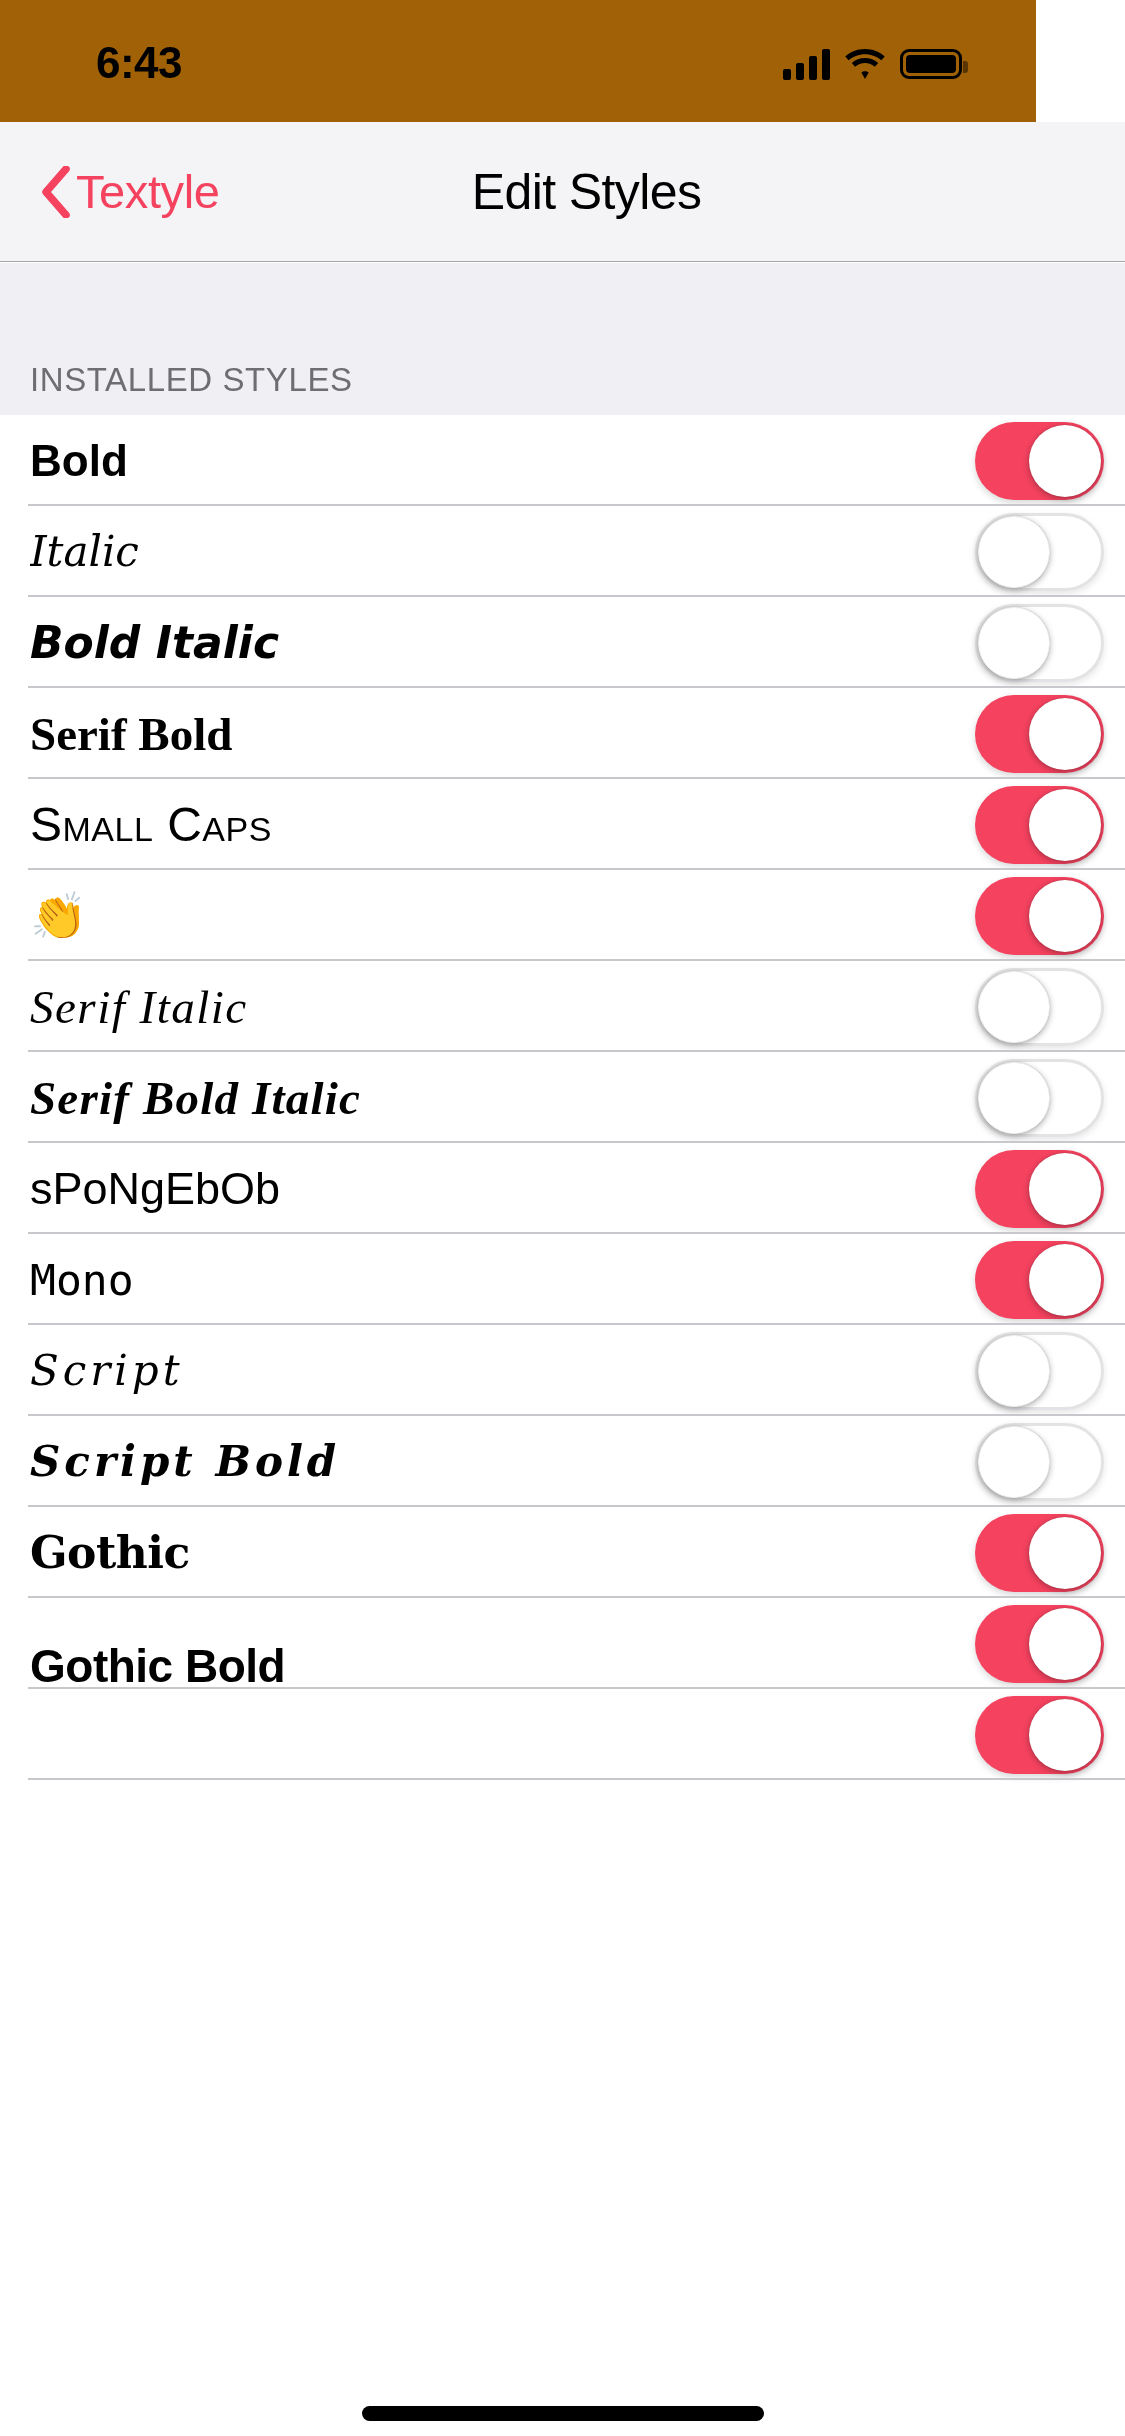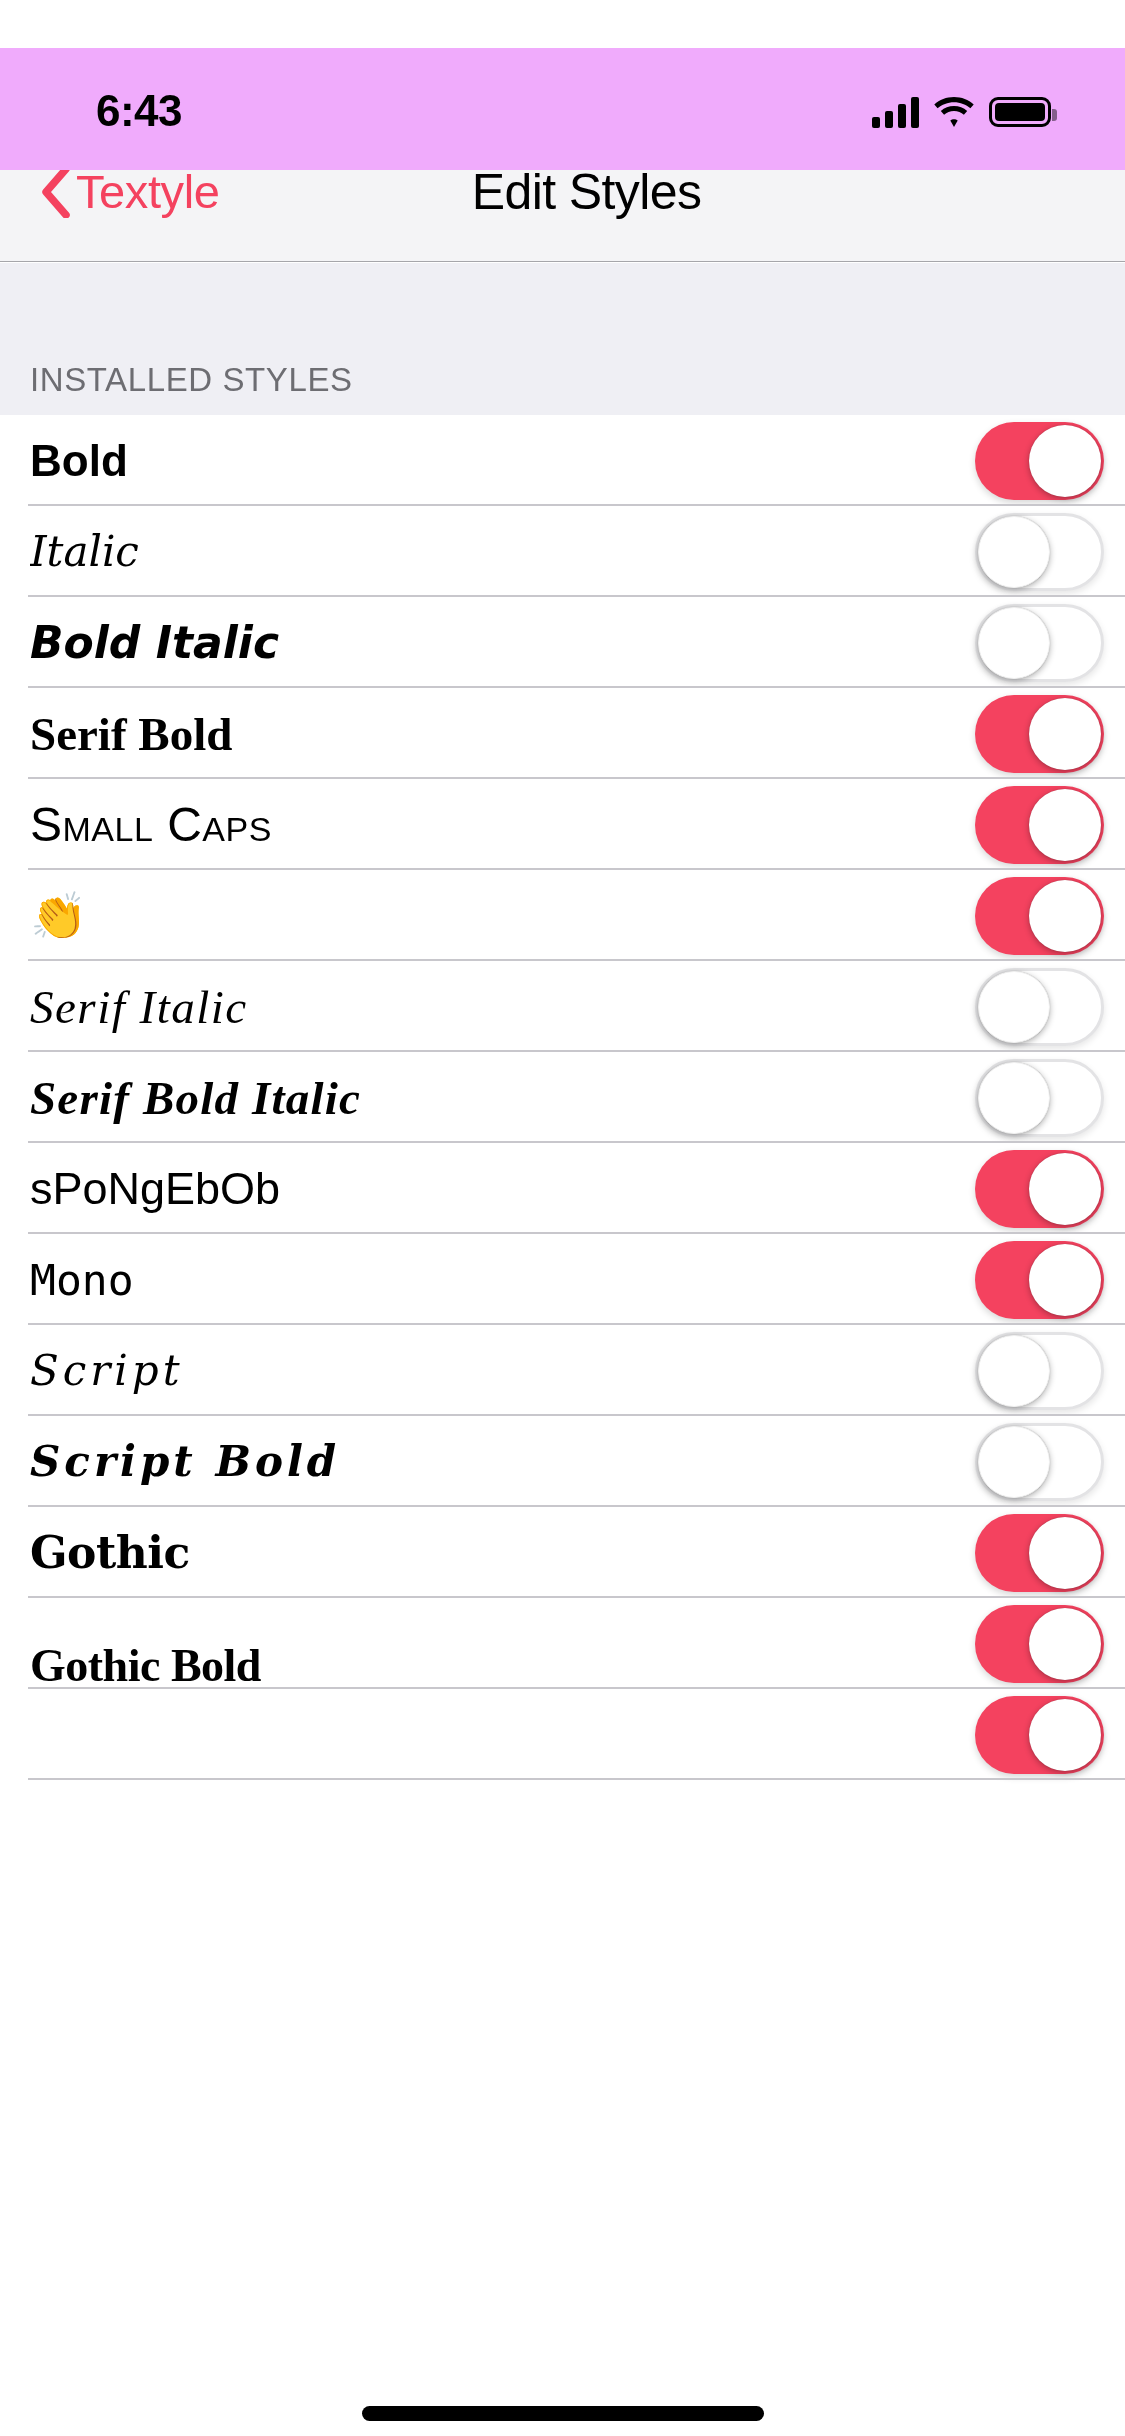--- a/index.html
+++ b/index.html
@@ -20,25 +20,24 @@
     width: 1125px;
     height: 2436px;
     background: #ffffff;
     overflow: hidden;
   }
 
   
   .status-bar {
     position: absolute;
     top: 0; left: 0;
-    width: 1125px;
+    width: 1036px;
     height: 122px;
-    background: #f0abfc;
+    background: #a16207;
     z-index: 5;
-    margin-top: 48px;
   }
   .status-time {
     position: absolute;
     left: 96px;
     top: 38px;
     width: 220px;
     font-size: 44px;
     font-weight: bold;
     letter-spacing: -0.5px;
     color: #000;
@@ -222,21 +221,21 @@
   .st-serifbold   { font-family: "Liberation Serif", serif; font-weight: bold; font-size: 47px; }
   .st-smallcaps   { font-family: "Liberation Sans", sans-serif; font-variant: small-caps; font-size: 48px; letter-spacing: 0.5px; }
   .st-emoji       { font-family: "DejaVu Sans", sans-serif; font-size: 46px; }
   .st-serifitalic { font-family: "Liberation Serif", serif; font-style: italic; font-size: 47px; letter-spacing: 1.5px; }
   .st-serifbolditalic { font-family: "Liberation Serif", serif; font-weight: bold; font-style: italic; font-size: 47px; letter-spacing: 1.2px; }
   .st-spongebob   { font-family: "Liberation Sans", sans-serif; font-size: 45px; }
   .st-mono        { font-family: "DejaVu Sans Mono", monospace; font-size: 43px; }
   .st-script      { font-family: "DejaVu Serif", serif; font-style: italic; font-size: 42px; letter-spacing: 4px; }
   .st-scriptbold  { font-family: "DejaVu Serif", serif; font-style: italic; font-weight: bold; font-size: 42px; letter-spacing: 4px; }
   .st-gothic      { font-family: "DejaVu Serif", serif; font-weight: bold; font-size: 44px; letter-spacing: -0.5px; }
-  .st-gothicbold  { font-family: Liberation Serif, serif; font-weight: bold; font-size: 46px; letter-spacing: -0.5px; margin-top: 44px; }
+  .st-gothicbold  { font-family: Liberation Sans, sans-serif; font-weight: bold; font-size: 46px; letter-spacing: -0.5px; margin-top: 44px; }
 
   
   .toggle {
     position: relative;
     width: 129px;
     height: 78px;
     border-radius: 39px;
     flex: 0 0 auto;
     box-sizing: border-box;
     cursor: pointer;

